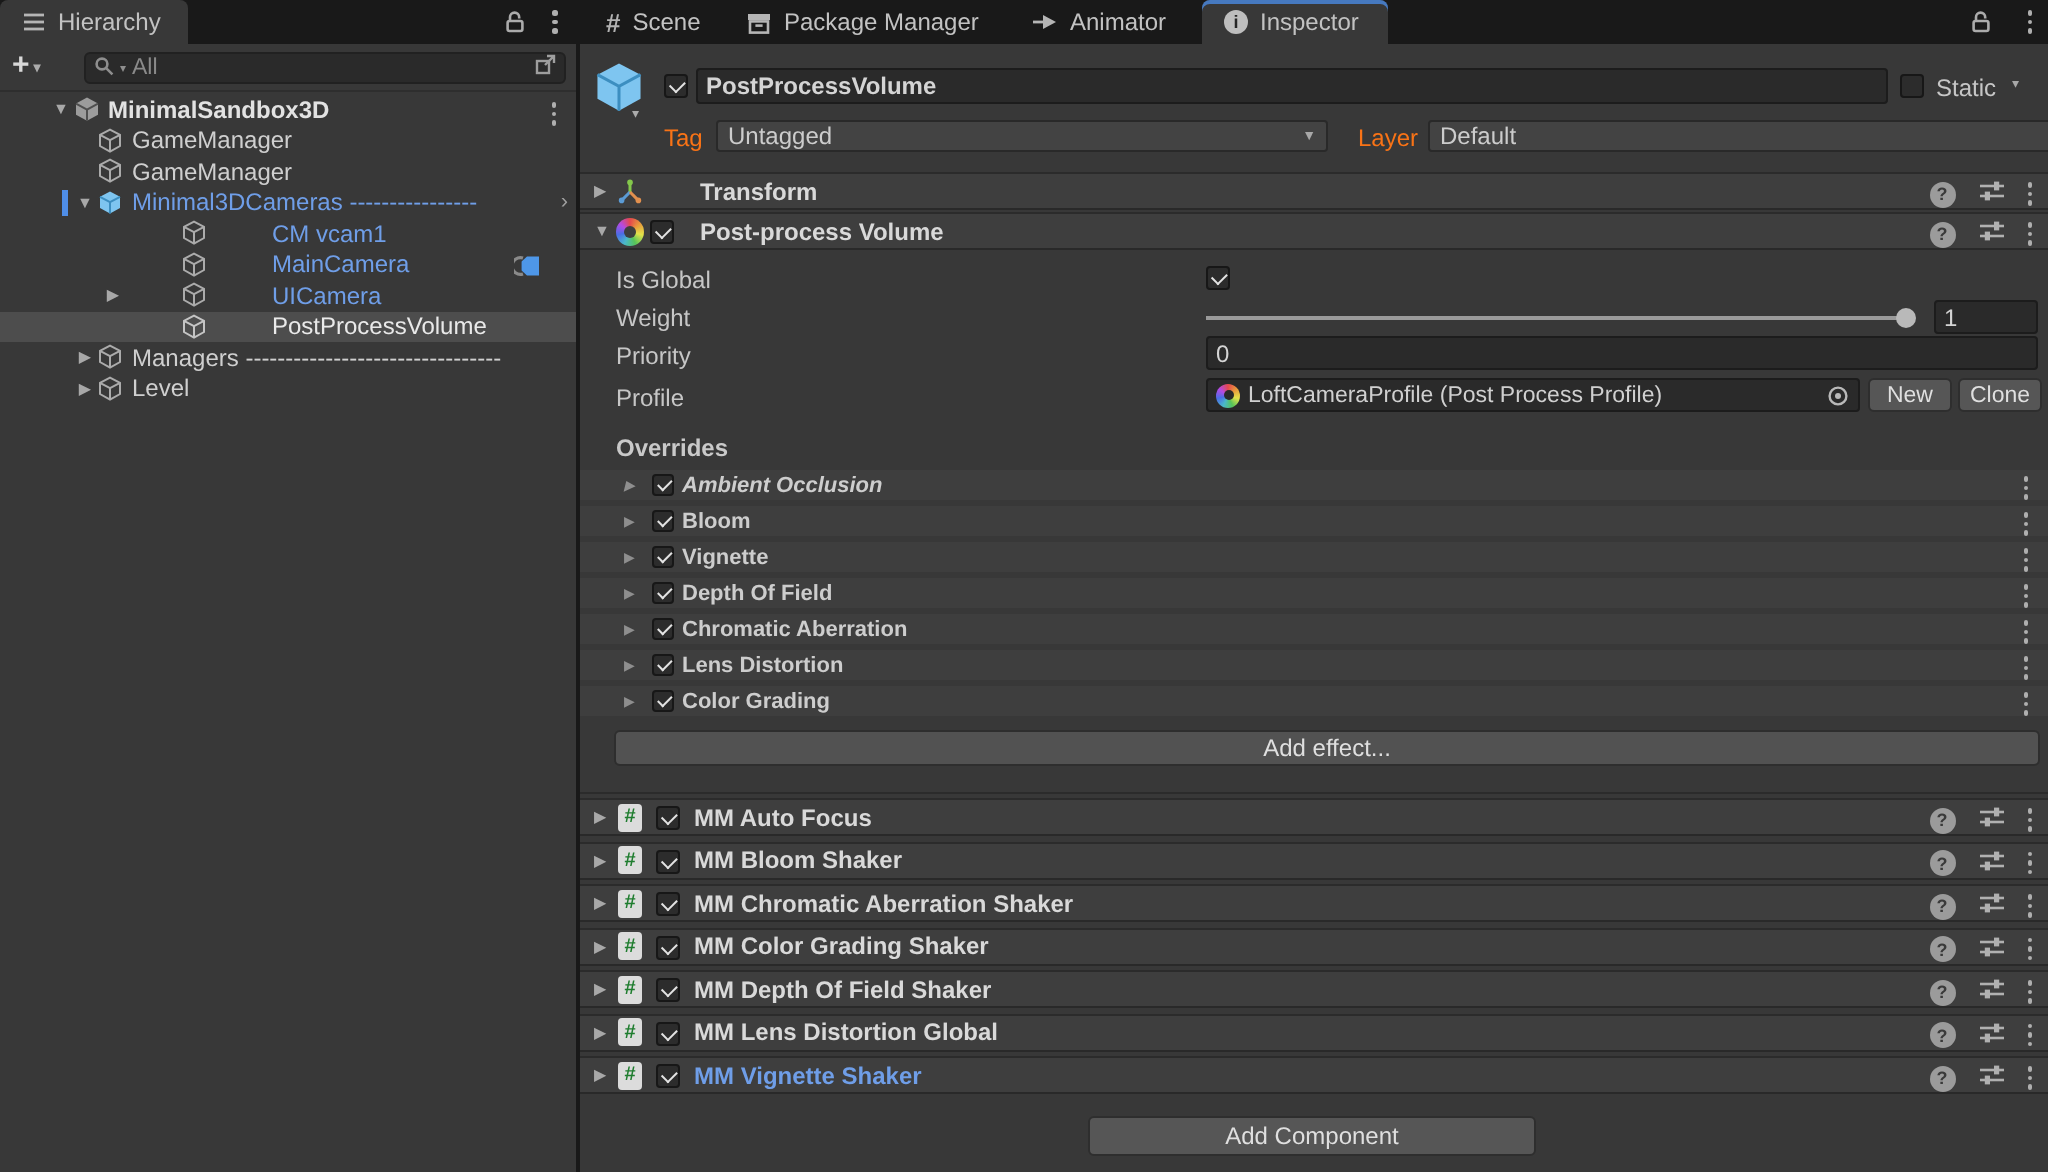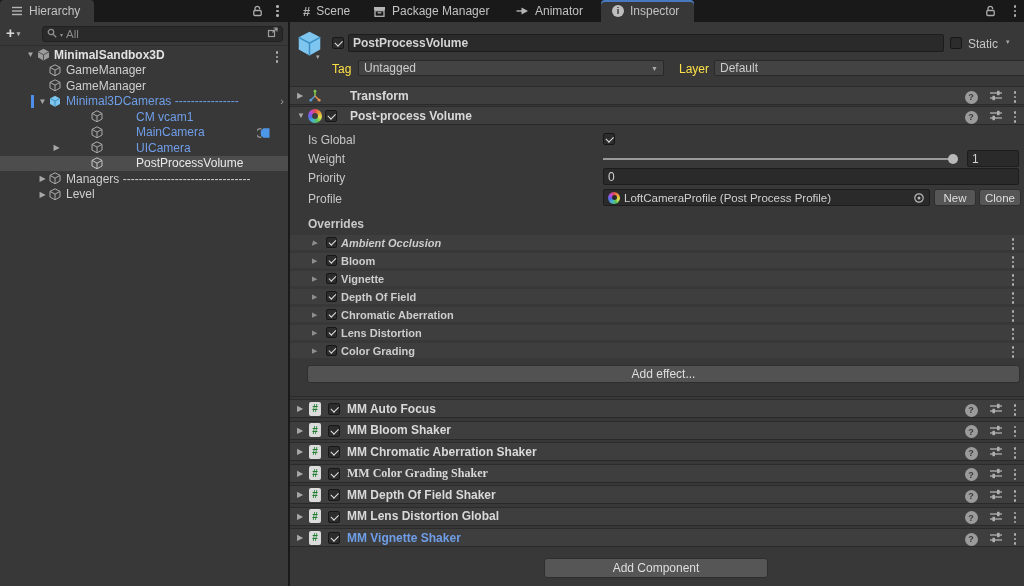--- a/index.html
+++ b/index.html
@@ -44,21 +44,21 @@
   .hrow .hlabel { overflow:hidden; }
   .lvl0 { padding-left:24px; } .lvl1 { padding-left:36px; } .lvl2 { padding-left:50px;gap:28px; }
   .blue { color:#6F9EE8; }
   .bold { font-weight:bold; }
   .pbar { position:absolute; left:31px; top:1px; width:3px; height:13px; background:#4F8EE8; }
   .trail { position:absolute; }
 
   
   .inspector { position:absolute; left:290px; top:22px; width:734px; height:564px; background:#383838; }
   .lab { position:absolute; color:#C6C6C6; }
-  .dim { color:#fde047; }
+  .dim { color:#f97316; }
   input.fld { position:absolute; background:#2A2A2A; border:1px solid #1C1C1C; border-radius:2px;
               color:#D4D4D4; font:inherit; padding:0 4px; outline:none; }
   .dropdown { position:absolute; height:16px; background:#434343; border:1px solid #292929;
               border-radius:2px; display:flex; align-items:center; padding:0 5px; color:#CCCCCC; }
   .dropdown .dar { margin-left:auto; font-size:7px; color:#A8A8A8; }
   .checkbox { position:absolute; width:12px; height:12px; background:#2C2C2C;
               border:1px solid #171717; border-radius:2px; }
   .checkbox.on::after { content:""; position:absolute; left:2px; top:2.2px; width:6px; height:3.5px;
               border-left:1.6px solid #E3E3E3; border-bottom:1.6px solid #E3E3E3; transform:rotate(-45deg); }
   .chead { position:absolute; left:0; width:734px; height:19px; background:#3E3E3E;
@@ -562,21 +562,21 @@
             <i></i>
             <i></i>
             <i></i>
           </span>
       </span>
     </div>
     <div class="chead" style="top:441.5px;">
       <span class="tri">▶</span>
       <span class="cicon script-icon" style="left:19px;">#</span>
       <span class="checkbox on hcb" style="left:38px;"></span>
-      <span class="ctitle" style="left:57px;font-family:Liberation Serif, serif;">MM Color Grading Shaker</span>
+      <span class="ctitle" style="left:57px;">MM Color Grading Shaker</span>
       <span class="rightIcons">
         <span class="helpicon">?</span>
         <span><svg width="14" height="13" viewBox="0 0 14 13">
               <g stroke="#B0B0B0" stroke-width="1.3">
                 <line x1="1" y1="4" x2="13" y2="4"></line>
                 <line x1="1" y1="9" x2="13" y2="9"></line>
               </g>
               <rect x="8" y="1.8" width="2.6" height="4.4" fill="#B0B0B0"></rect>
               <rect x="3.4" y="6.8" width="2.6" height="4.4" fill="#B0B0B0"></rect>
             </svg></span>

